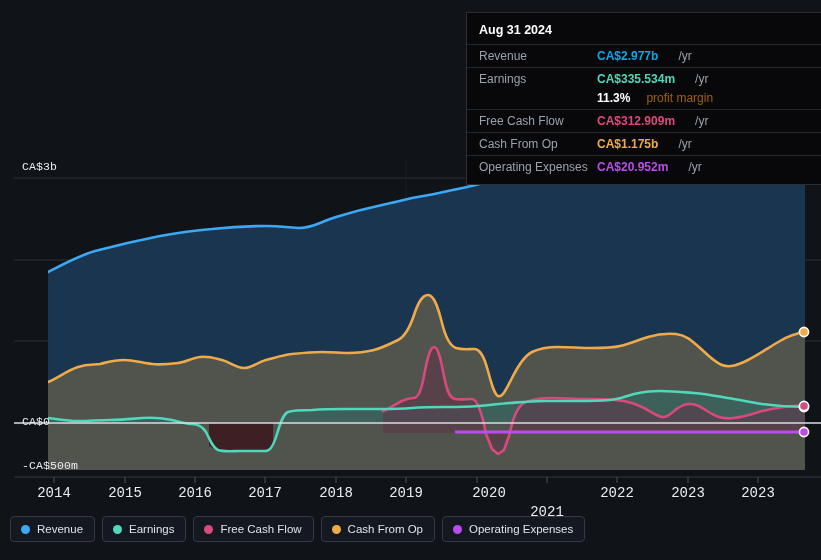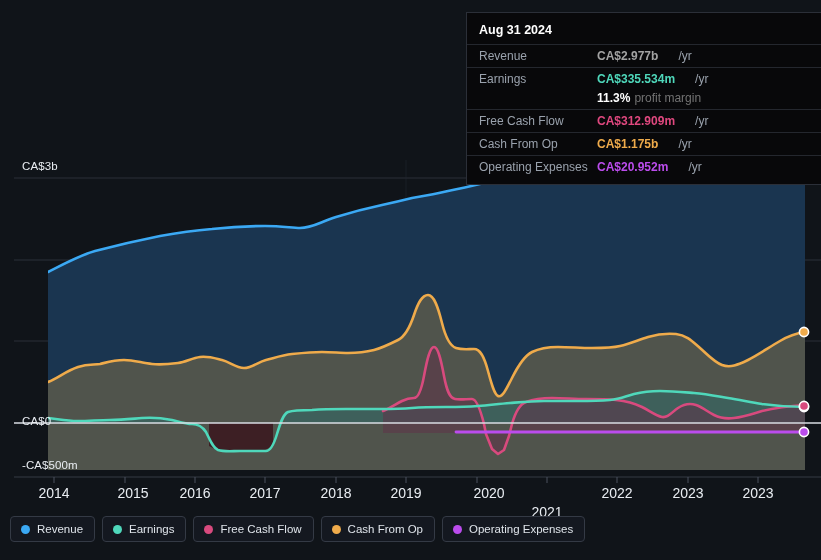--- a/index.html
+++ b/index.html
@@ -8,21 +8,21 @@
     font-family: "Liberation Sans", sans-serif;
   }
   #app {
     position: relative;
     width: 821px; height: 560px;
     background: #101419;
     overflow: hidden;
   }
   #chart-area {
     position: absolute;
-    left: 0; top: 0; width: 662px; height: 505px;
+    left: 0; top: 0; width: 662px; height: 505px; font-family: Liberation Mono, monospace;
   }
   svg.plot { position: absolute; left: 0; top: 0; }
 
   
   .ylabel {
     position: absolute;
     color: #e9edf2;
     font-size: 11.5px;
     white-space: nowrap;
     letter-spacing: .1px;
@@ -60,21 +60,21 @@
   }
   .tt-row.nosep { border-top: none; padding-top: 1px; }
   .tt-label {
     color: #9aa2ad;
     width: 118px;
     flex: none;
   }
   .tt-val { font-weight: bold; }
   .tt-unit { color: #9aa2ad; margin-left: 20px; font-weight: normal; }
   .tt-margin-val { color: #ffffff; font-weight: bold; }
-  .tt-margin-txt { color: #737373; margin-left: 4px; }
+  .tt-margin-txt { color: #a16207; margin-left: 16px; }
 
   
   #legend {
     position: absolute;
     left: 10px; top: 516px;
     display: flex;
     gap: 7px;
   }
   .leg-item {
     display: flex;
@@ -234,38 +234,38 @@
         <circle cx="804" cy="406" r="4.6" fill="#d84a7e" stroke="#ffffff" stroke-width="1.6"></circle>
         <circle cx="804" cy="432" r="4.6" fill="#bb4ced" stroke="#ffffff" stroke-width="1.6"></circle>
       </g>
     </svg>
 
     <div class="ylabel" style="left:22px; top:160px;">CA$3b</div>
     <div class="ylabel" style="left:22px; top:415px;">CA$0</div>
     <div class="ylabel" style="left:22px; top:459px;">-CA$500m</div>
 
     <div class="xlabel" style="left:54px;  top:485px;">2014</div>
-    <div class="xlabel" style="left:133px; top:485px;">2015</div>
+    <div class="xlabel" style="left:125px; top:485px;">2015</div>
     <div class="xlabel" style="left:195px; top:485px;">2016</div>
     <div class="xlabel" style="left:265px; top:485px;">2017</div>
     <div class="xlabel" style="left:336px; top:485px;">2018</div>
     <div class="xlabel" style="left:406px; top:485px;">2019</div>
     <div class="xlabel" style="left:477px; top:485px;margin-left:12px;">2020</div>
     <div class="xlabel" style="left:547px; top:485px;margin-top:19px;">2021</div>
     <div class="xlabel" style="left:617px; top:485px;">2022</div>
     <div class="xlabel" style="left:688px; top:485px;">2023</div>
     <div class="xlabel" style="left:758px; top:485px;">2023</div>
   </div>
 
   <div id="tooltip">
     <div class="tt-date">Aug 31 2024</div>
 
     <div class="tt-row">
       <span class="tt-label">Revenue</span>
-      <span class="tt-val" style="color:#a3a3a3">CA$2.977b</span>
+      <span class="tt-val" style="color:#0ea5e9">CA$2.977b</span>
       <span class="tt-unit">/yr</span>
     </div>
 
     <div class="tt-row">
       <span class="tt-label">Earnings</span>
       <span class="tt-val" style="color:#4fd8bb">CA$335.534m</span>
       <span class="tt-unit">/yr</span>
     </div>
 
     <div class="tt-row nosep">

